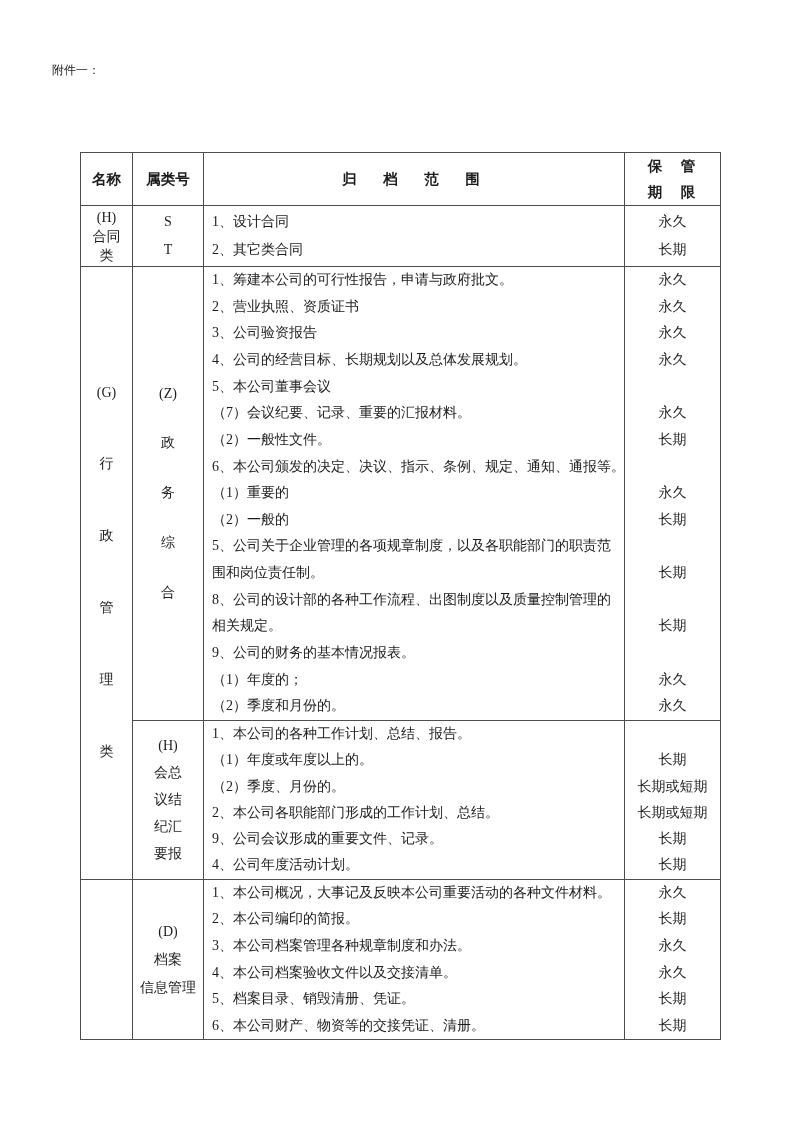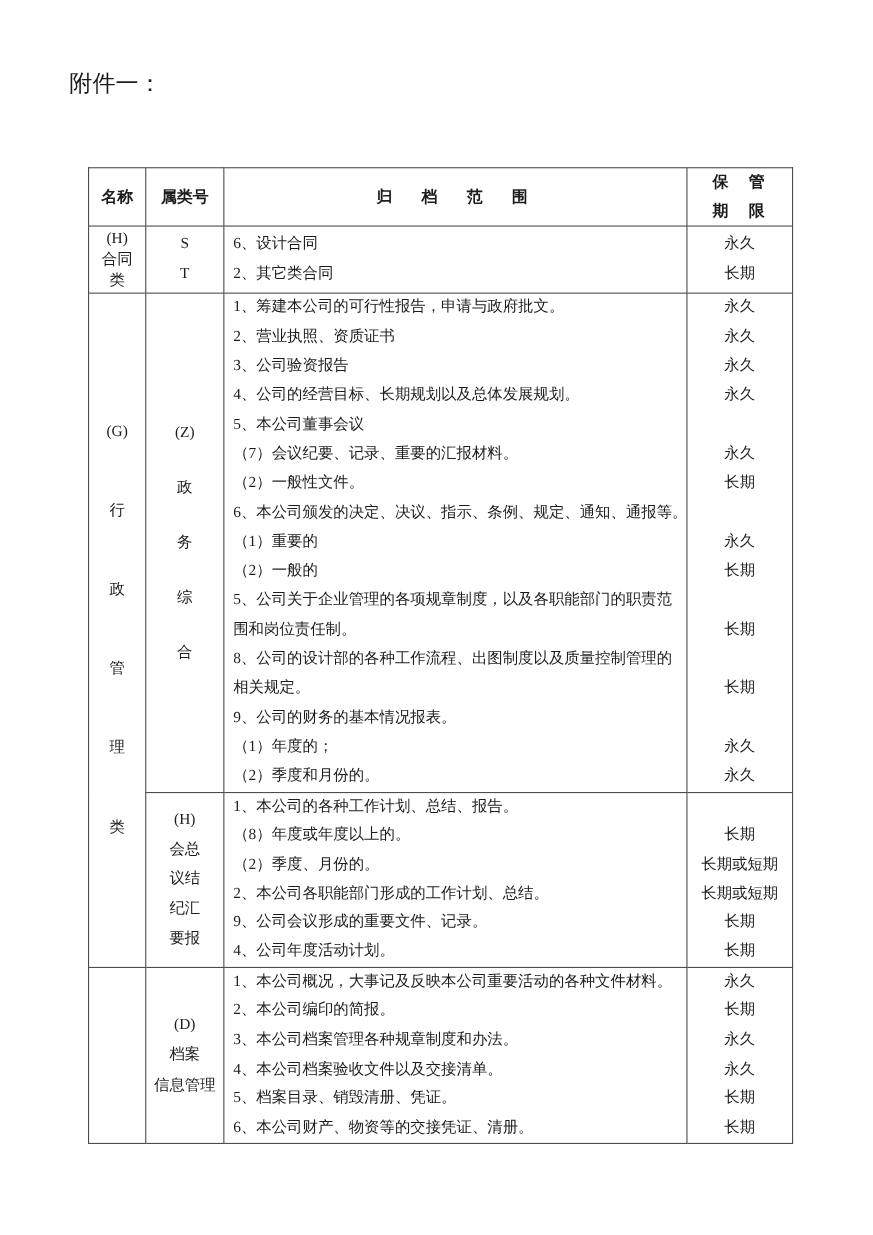--- a/index.html
+++ b/index.html
@@ -2,21 +2,21 @@
 <html><head>
 <meta charset="utf-8">
 <style>
   html,body { margin:0; padding:0; background:#e8e8e8; }
   .page {
     position:relative; width:794px; height:1123px; margin:0 auto;
     background:#ffffff; color:#1c1c1c;
     font-family:"Liberation Serif","DejaVu Serif",serif;
     overflow:hidden;
   }
-  .attachment { position:absolute; left:63px; top:62px; font-size:21px;text-align:center; }
+  .attachment { position:absolute; left:52px; top:62px; font-size:12px;text-align:center; }
   .title {
     position:absolute; left:0; right:0; top:84px; margin:0;
     text-align:center; font-family:"Liberation Sans","DejaVu Sans",sans-serif;
     font-size:30px; font-weight:bold; letter-spacing:1px; color:#111;
   }
   table.archive {
     position:absolute; left:80px; top:152px; width:640px;
     border-collapse:collapse; table-layout:fixed;
   }
   .archive th, .archive td {
@@ -103,21 +103,21 @@
       <td class="cat-contract">
         <div class="vstack">
 
         <div>S</div>
               <div>T</div>
             </div>
       </td>
       <td class="scope-cell">
         <div class="scope-lines">
 
-        <div class="ln">6、设计合同</div>
+        <div class="ln">1、设计合同</div>
               <div class="ln">2、其它类合同</div>
             </div>
       </td>
       <td class="period-cell">
         <div class="period-lines">
 
         <div class="ln">永久</div>
               <div class="ln">长期</div>
             </div>
       </td>
@@ -199,21 +199,21 @@
               <div>会总</div>
               <div>议结</div>
               <div>纪汇</div>
               <div>要报</div>
             </div>
       </td>
       <td class="scope-cell">
         <div class="scope-lines">
 
         <div class="ln">1、本公司的各种工作计划、总结、报告。</div>
-              <div class="ln">（8）年度或年度以上的。</div>
+              <div class="ln">（1）年度或年度以上的。</div>
               <div class="ln">（2）季度、月份的。</div>
               <div class="ln">2、本公司各职能部门形成的工作计划、总结。</div>
               <div class="ln">9、公司会议形成的重要文件、记录。</div>
               <div class="ln">4、公司年度活动计划。</div>
             </div>
       </td>
       <td class="period-cell">
         <div class="period-lines">
 
         <div class="ln"></div>

